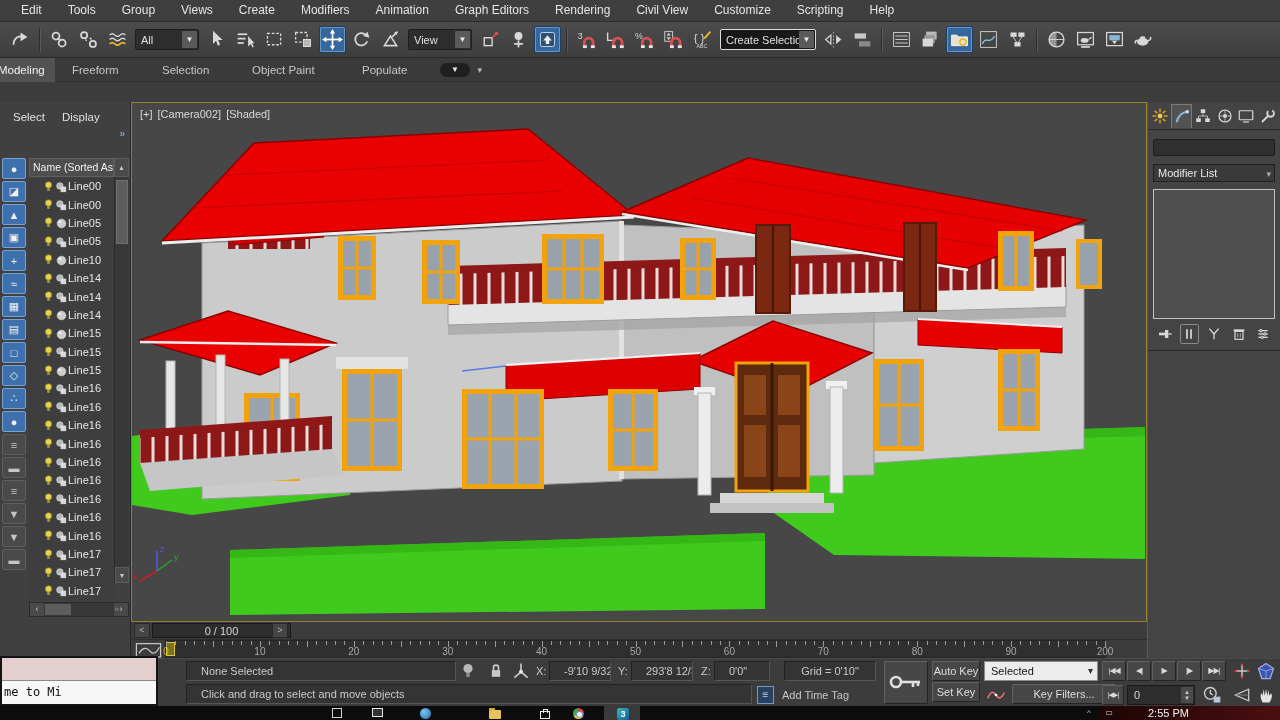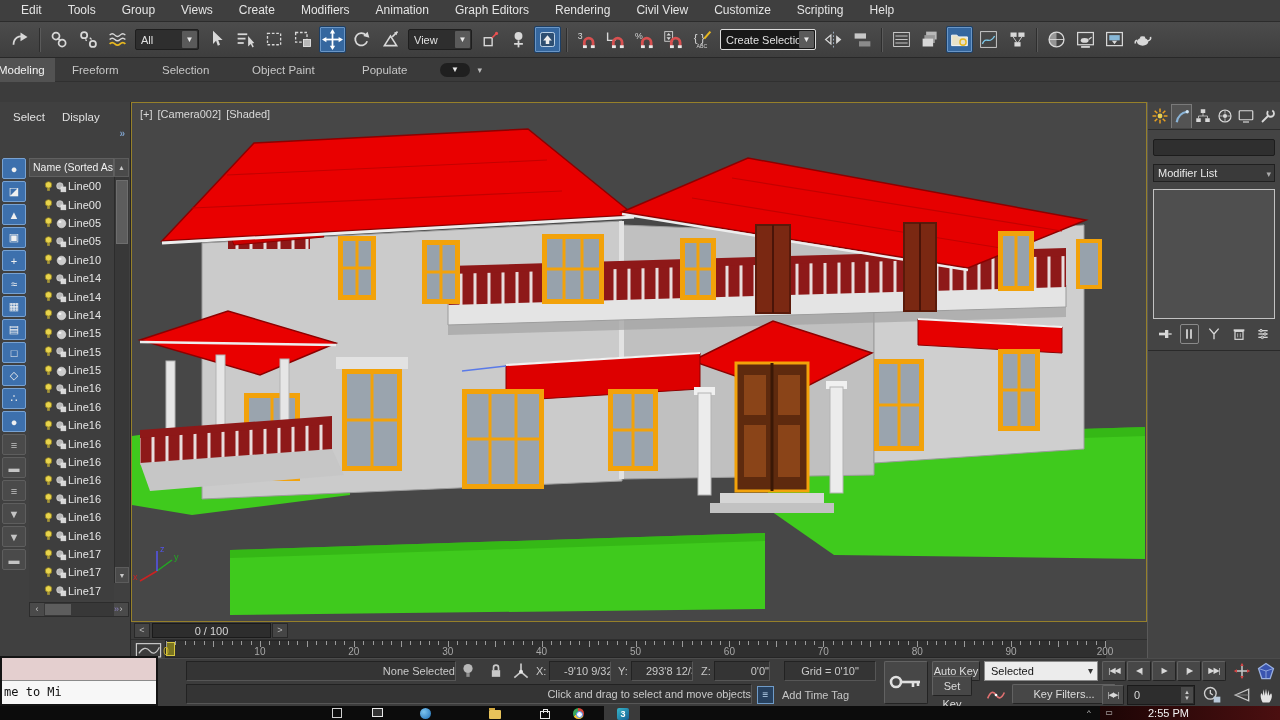--- a/index.html
+++ b/index.html
@@ -88,34 +88,34 @@
   #cp-stackbtns{display:flex;gap:5px;margin:5px 7px 0;align-items:center;}
   .cp-sbtn{width:21px;height:20px;display:flex;align-items:center;justify-content:center;}
   .cp-sbtn svg{width:16px;height:16px;}
   .cp-sbtn.boxed{border:1px solid #8a8a8a;border-radius:2px;}
   #cp-div{height:1px;background:#2a2a2a;margin-top:6px;}
 
   
   #trackrow{position:absolute;left:131px;top:622px;width:1016px;height:18px;background:#3c3c3c;border-bottom:1px solid #2e2e2e;}
   .trbtn{position:absolute;top:1px;width:16px;height:15px;background:#454545;border:1px solid #282828;
     color:#b8b8b8;font-size:9px;text-align:center;line-height:13px;}
-  #tr-time{position:absolute;left:21px;top:1px;width:119px;height:15px;background:#2d2d2d;border:1px solid #1a1a1a;
+  #tr-time{position:absolute;left:21px;top:1px;width:139px;height:15px;background:#2d2d2d;border:1px solid #1a1a1a;
     color:#d6d6d6;font-size:11px;text-align:center;line-height:14px;}
   #rulerrow{position:absolute;left:131px;top:640px;width:1016px;height:18px;background:#3c3c3c;}
   #mini-curve{position:absolute;left:3px;top:0;width:29px;height:17px;}
   #ruler{position:absolute;left:34px;top:0;width:941px;height:18px;background:#2f2f2f;border:1px solid #252525;}
   .tick{position:absolute;top:0;width:1px;background:#9a9a9a;}
   .tick-label{position:absolute;top:5px;font-size:10px;color:#a8a8a8;transform:translateX(-50%);}
   .tick-label.zero{color:#cdb52e;}
   #tslider{position:absolute;left:0px;top:1px;width:9px;height:14px;background:#7a7420;border:1px solid #d6c63e;}
 
   
   #statusbar{position:absolute;left:0;top:658px;width:1280px;height:48px;background:#3c3c3c;border-top:1px solid #4c4c4c;}
   .sfield{position:absolute;background:#343434;border:1px solid #222;border-bottom-color:#565656;border-right-color:#565656;
-    color:#c9c9c9;font-size:11px;line-height:18px;padding-left:14px;height:20px;white-space:nowrap;overflow:hidden;text-align:right;}
+    color:#c9c9c9;font-size:11px;line-height:18px;padding-left:14px;height:20px;white-space:nowrap;overflow:hidden;}
   .sbtn{position:absolute;background:#474747;border:1px solid #232323;border-top-color:#626262;border-left-color:#626262;
     color:#dcdcdc;font-size:11px;text-align:center;line-height:18px;height:20px;border-radius:2px;}
   .clab{position:absolute;color:#c6c6c6;font-size:11px;line-height:20px;}
   .sicon{position:absolute;width:20px;height:20px;}
   .sicon svg{width:100%;height:100%;}
   #sb-keyscope{position:absolute;background:#ececec;border:1px solid #8a8a8a;color:#141414;font-size:11px;
     line-height:18px;padding-left:6px;height:20px;}
   #sb-keyscope::after{content:"▾";position:absolute;right:4px;top:0;color:#333;font-size:10px;}
   .pbtn{position:absolute;top:2px;width:24px;height:20px;background:#474747;border:1px solid #232323;border-top-color:#626262;
     border-left-color:#626262;color:#d8d8d8;font-size:8px;text-align:center;line-height:18px;border-radius:2px;letter-spacing:-1px;}
@@ -1132,21 +1132,21 @@
     <div class="clab" style="left:782px;top:26px">Add Time Tag</div>
     <div class="sbtn" style="left:884px;top:2px;width:44px;height:43px">
       <svg viewBox="0 0 36 24" style="width:36px;height:24px;margin-top:8px">
         <circle cx="8" cy="12" r="5" fill="none" stroke="#e0e0e0" stroke-width="2.6"></circle>
         <line x1="13" y1="12" x2="32" y2="12" stroke="#e0e0e0" stroke-width="2.6"></line>
         <line x1="25" y1="12" x2="25" y2="17" stroke="#e0e0e0" stroke-width="2.6"></line>
         <line x1="30" y1="12" x2="30" y2="16" stroke="#e0e0e0" stroke-width="2.6"></line>
       </svg>
     </div>
     <div class="sbtn" style="left:932px;top:2px;width:48px">Auto Key</div>
-    <div class="sbtn" style="left:932px;top:17px;width:40px">Set Key</div>
+    <div class="sbtn" style="left:932px;top:23px;width:48px">Set Key</div>
     <div id="sb-keyscope" style="left:984px;top:2px;width:114px">Selected</div>
     <div class="sicon" style="left:986px;top:26px"><svg viewBox="0 0 24 24">
           <path d="M2 16 Q7 4 12 12 T22 9" fill="none" stroke="#e07070" stroke-width="2"></path>
           <circle cx="12" cy="12" r="1.6" fill="#fff"></circle>
         </svg></div>
     <div class="sbtn" style="left:1012px;top:25px;width:104px">Key Filters...</div>
     <div id="sb-playback">
         <div class="pbtn" style="left: 1102px;">|◀◀</div>
         <div class="pbtn" style="left: 1127px;">◀|</div>
         <div class="pbtn" style="left: 1152px;">▶</div>

